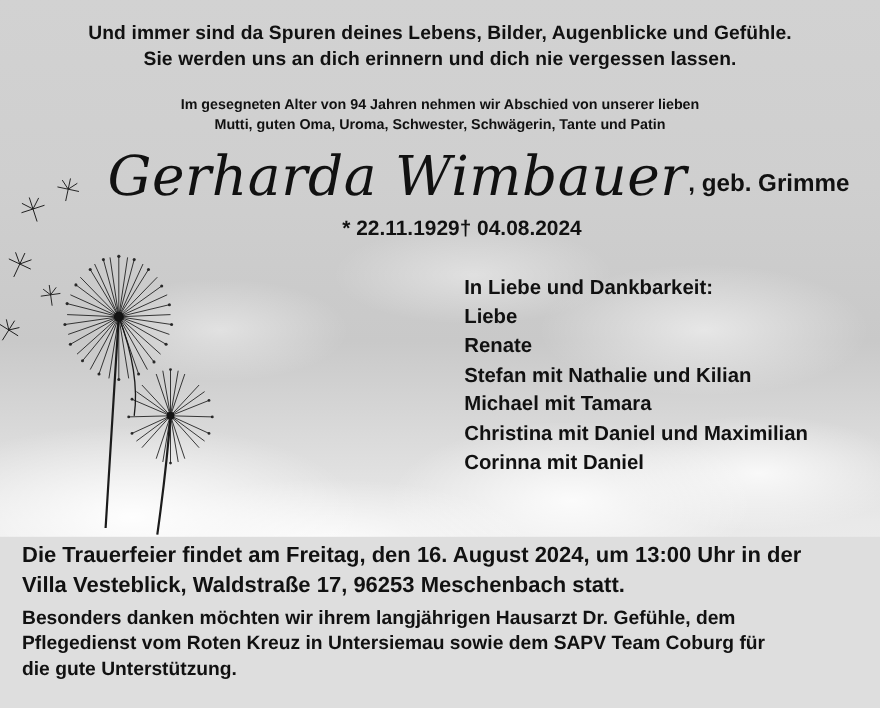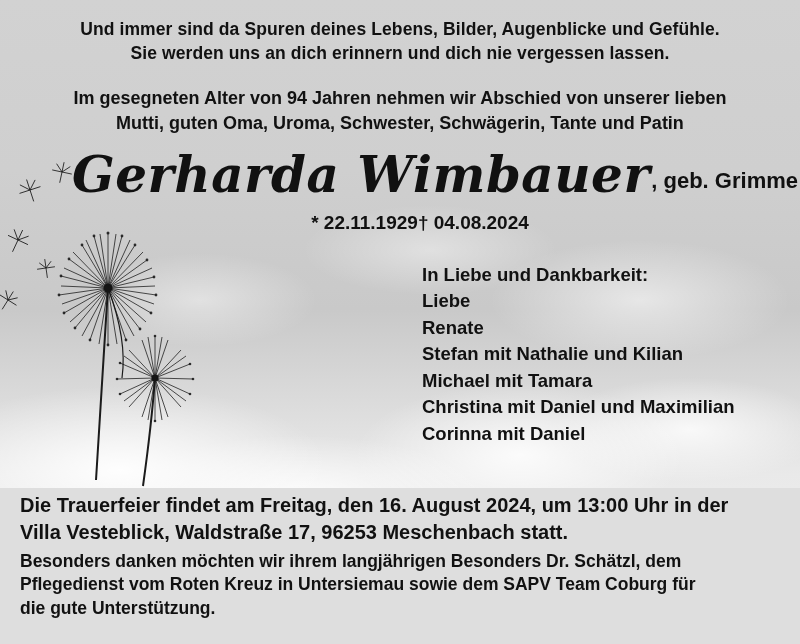--- a/index.html
+++ b/index.html
@@ -53,37 +53,37 @@
   .verse {
     text-align: center;
     font-size: 17.5px;
     font-weight: bold;
     line-height: 1.35;
     letter-spacing: 0.1px;
   }
   .announce {
     margin-top: 21px;
     text-align: center;
-    font-size: 18px;
+    font-size: 13px;
     font-weight: bold;
     line-height: 1.35;
   }
   .name-row {
     margin-top: 14px;
     display: flex;
     align-items: flex-end;
     justify-content: center;
     padding-left: 70px;
   }
   .name {
     font-family: "DejaVu Serif", serif;
     font-style: italic;
     font-size: 50px;
     line-height: 1.02;
-    font-weight: 700;
+    font-weight: 400;
     letter-spacing: 0.5px;
     white-space: nowrap;
   }
   .maiden {
     font-size: 22px;
     font-weight: bold;
     padding-bottom: 6px;
     margin-left: 1px;
     white-space: nowrap;
   }
@@ -332,19 +332,19 @@
     </div>
 
   </div>
 
   <div class="ceremony">
     <div>Die Trauerfeier findet am Freitag, den 16. August 2024, um 13:00 Uhr in der</div>
     <div>Villa Vesteblick, Waldstraße 17, 96253 Meschenbach statt.</div>
   </div>
 
   <div class="thanks">
-    <div>Besonders danken möchten wir ihrem langjährigen Besonders Dr. Schätzl, dem</div>
+    <div>Besonders danken möchten wir ihrem langjährigen Hausarzt Dr. Gefühle, dem</div>
     <div>Pflegedienst vom Roten Kreuz in Untersiemau sowie dem SAPV Team Coburg für</div>
     <div>die gute Unterstützung.</div>
   </div>
 
 
 </div>
 
 </body></html>

